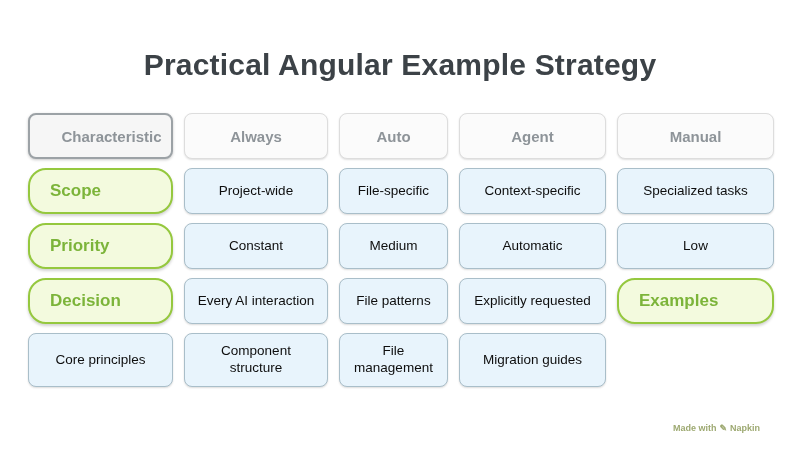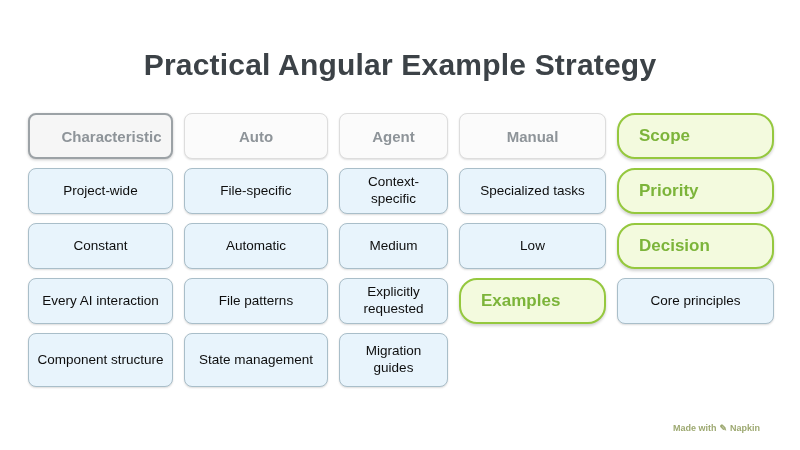--- a/index.html
+++ b/index.html
@@ -103,45 +103,46 @@
 </head>
 <body>
 
 <div class="frame">
 
   <div class="title">Practical Angular Example Strategy</div>
 
   <div class="grid">
 
     <div class="hdr hdr-first">Characteristic</div>
+    <div class="hdr">Always</div>
     <div class="hdr">Auto</div>
     <div class="hdr">Agent</div>
     <div class="hdr">Manual</div>
 
     <div class="rowlabel">Scope</div>
     <div class="cell">Project-wide</div>
     <div class="cell">File-specific</div>
     <div class="cell">Context-specific</div>
     <div class="cell">Specialized tasks</div>
 
     <div class="rowlabel">Priority</div>
     <div class="cell">Constant</div>
+    <div class="cell">Medium</div>
     <div class="cell">Automatic</div>
-    <div class="cell">Medium</div>
     <div class="cell">Low</div>
 
     <div class="rowlabel">Decision</div>
     <div class="cell">Every AI interaction</div>
     <div class="cell">File patterns</div>
     <div class="cell">Explicitly requested</div>
 
     <div class="rowlabel">Examples</div>
     <div class="cell">Core principles</div>
     <div class="cell">Component structure</div>
-    <div class="cell">State management</div>
+    <div class="cell">File management</div>
     <div class="cell">Migration guides</div>
 
   </div>
 
   <div class="watermark">
     <span>Made with</span>
     <span class="pen">✎</span>
     <span>Napkin</span>
   </div>
 

